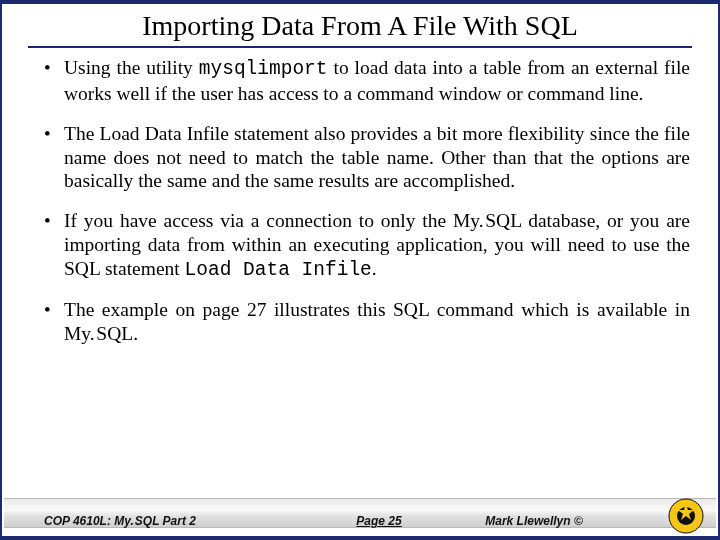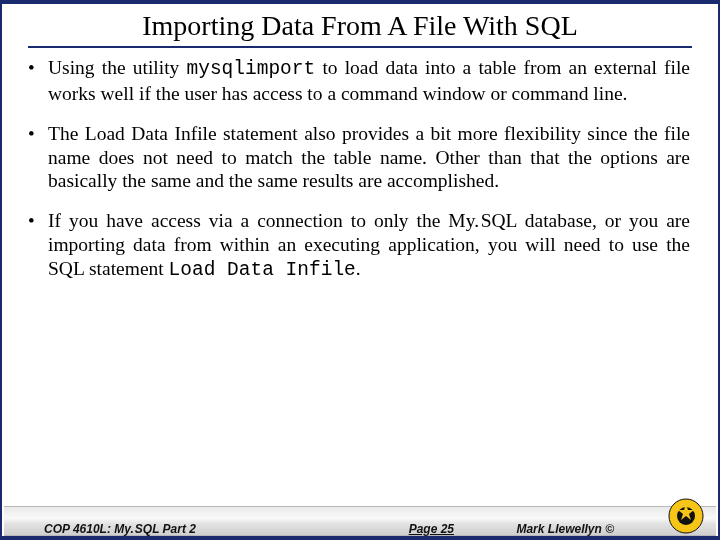--- a/index.html
+++ b/index.html
@@ -36,21 +36,21 @@
     font-family: "Courier New", Courier, monospace;
   }
   .title-underline {
     height: 2px;
     background: #1a2a6c;
     margin: 2px 26px 8px 26px;
   }
   ul.body {
     list-style: none;
     margin: 0;
-    padding: 0 28px 0 24px;
+    padding: 0 28px 0 40px;
     flex: 1;
   }
   ul.body > li {
     position: relative;
     padding-left: 22px;
     font-size: 19.5px;
     line-height: 1.22;
     margin-bottom: 16px;
     text-align: justify;
     color: #000;
@@ -62,38 +62,38 @@
     top: 0;
     font-size: 19px;
   }
   .mono {
     font-family: "Courier New", Courier, monospace;
   }
   .footer {
     position: absolute;
     left: 2px;
     right: 2px;
-    bottom: 0;
+    bottom: 8px;
     height: 30px;
     box-sizing: border-box;
     background: linear-gradient(to bottom, #e9e9e9 0%, #f9f9f9 40%, #e2e2e2 60%, #cfcfcf 100%);
     border-top: 1px solid #b8b8b8;
     border-bottom: 1px solid #b8b8b8;
     display: flex;
     align-items: center;
     font-family: Arial, Helvetica, sans-serif;
     font-weight: bold;
     font-style: italic;
     font-size: 12px;
     color: #111;
     padding: 16px 10px 0 40px;
   }
   .footer .course { flex: 0 0 auto; width: 260px; }
-  .footer .page   { flex: 0 0 auto; width: 150px; text-align: right; text-decoration: underline; }
-  .footer .author { flex: 0 0 auto; width: 160px; text-align: right; }
+  .footer .page   { flex: 0 0 auto; width: 150px; text-align: center; text-decoration: underline; }
+  .footer .author { flex: 0 0 auto; width: 160px; text-align: center; }
   .logo {
     position: absolute;
     right: 14px;
     bottom: 2px;
     width: 36px;
     height: 36px;
   }
   .logo svg { width: 36px; height: 36px; display:block; }
 </style>
 </head>
@@ -107,20 +107,21 @@
   <div class="title-underline"></div>
 
   <ul class="body">
     <li>
       <span>Using the utility </span><span class="mono">mysqlimport</span><span> to load data into a table from an external file works well if the user has access to a command window or command line.</span>
     </li>
     <li>The Load Data Infile statement also provides a bit more flexibility since the file name does not need to match the table name.  Other than that the options are basically the same and the same results are accomplished.</li>
     <li>
       <span>If you have access via a connection to only the My. SQL database, or you are importing data from within an executing application, you will need to use the SQL statement </span><span class="mono">Load Data Infile</span><span>.</span>
     </li>
+    <li>The example on page 27 illustrates this SQL command which is available in My. SQL.</li>
   </ul>
 
   <div class="footer">
     <span class="course">COP 4610L: My. SQL Part 2</span>
     <span class="page">Page 25</span>
     <span class="author">Mark Llewellyn ©</span>
   </div>
 
   <div class="logo">
     <svg viewBox="0 0 36 36">

